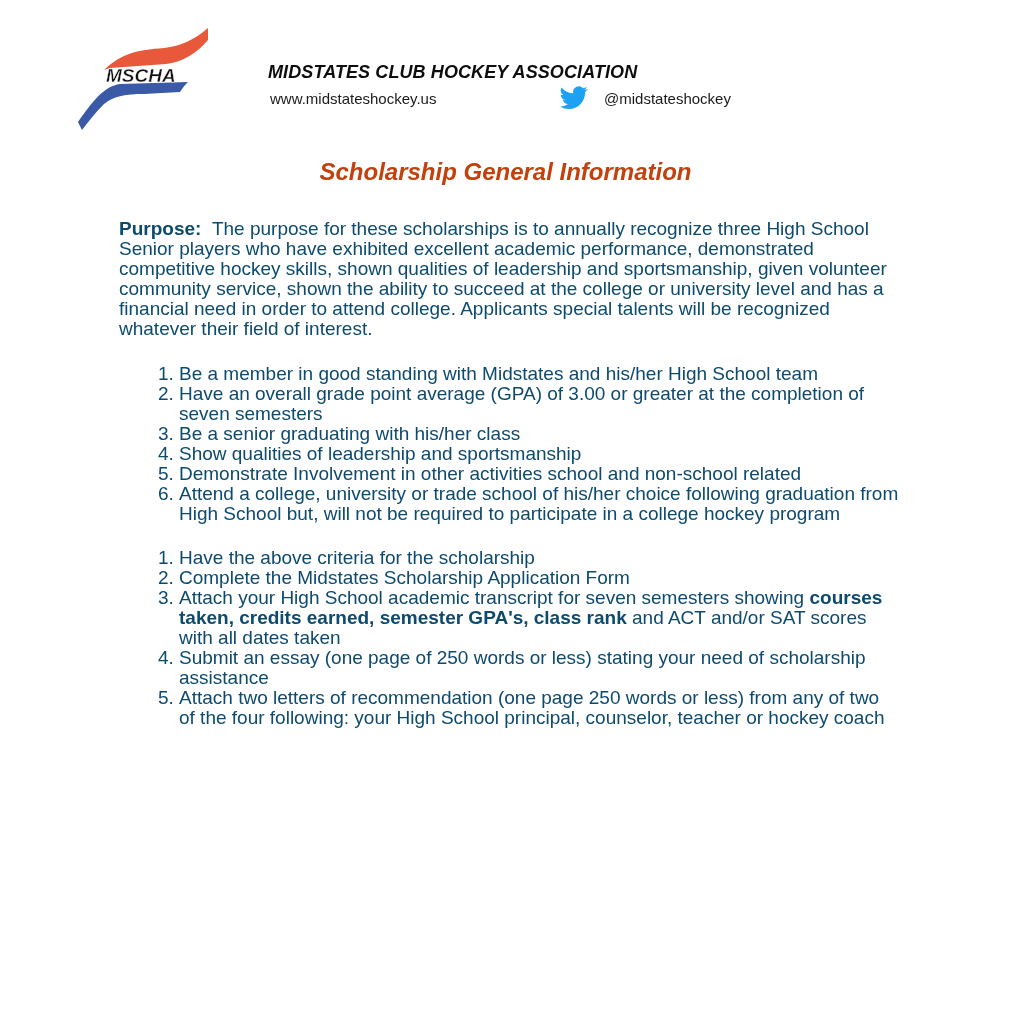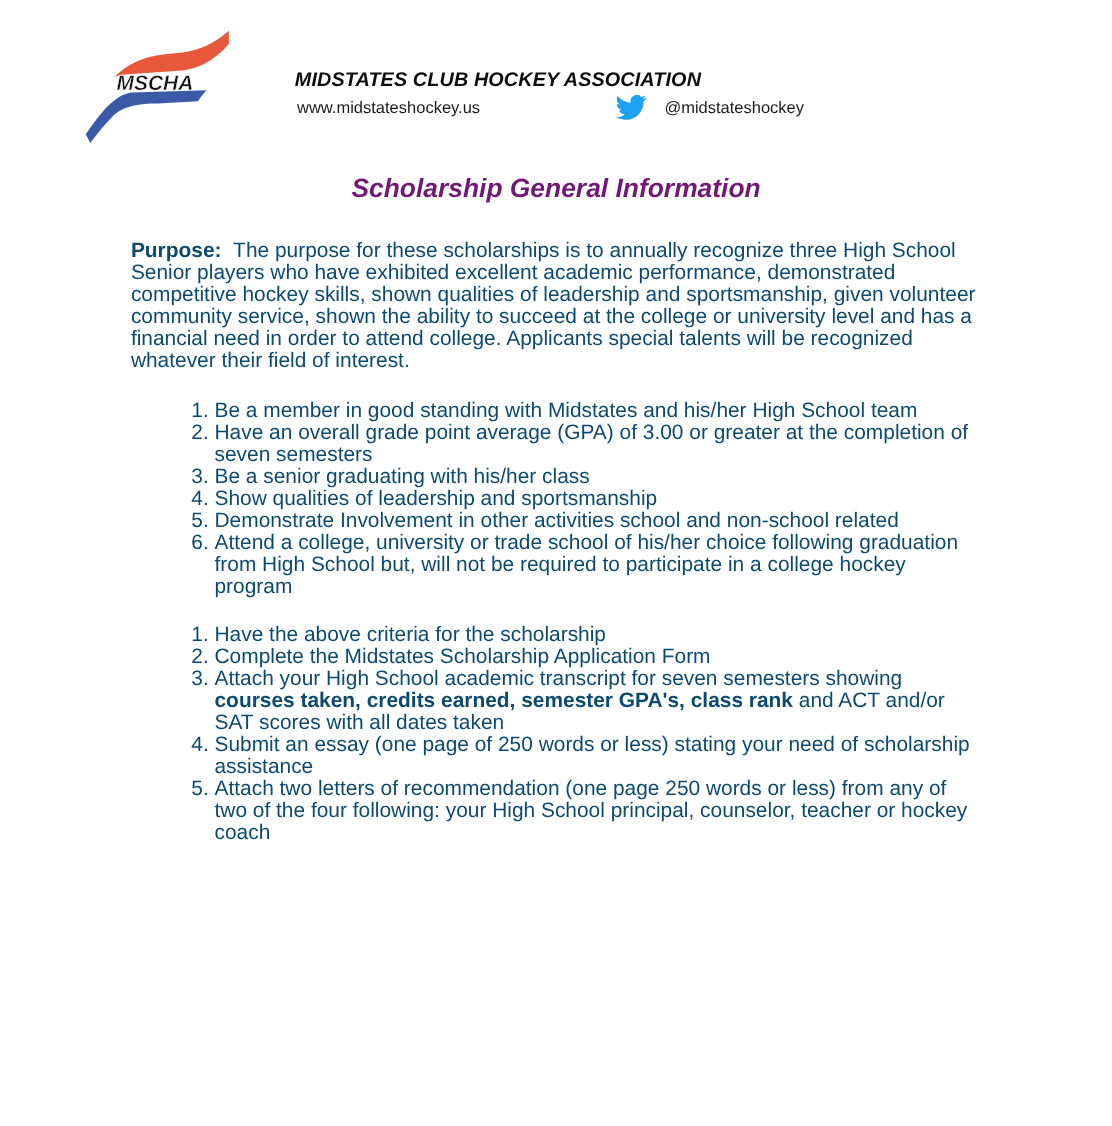--- a/index.html
+++ b/index.html
@@ -59,37 +59,37 @@
     }
     .doc-title {
       position: absolute;
       left: 0;
       width: 1011px;
       top: 158px;
       text-align: center;
       font-size: 24px;
       font-weight: bold;
       font-style: italic;
-      color: #701a75;
+      color: #c2410c;
     }
     .content {
       position: absolute;
       left: 119px;
       top: 219px;
       width: 780px;
       font-size: 19px;
       line-height: 20px;
       color: #0c4a6e;
     }
     .section { margin: 0; }
     .section + .section { margin-top: 24.6px; }
     .section p { margin: 0; }
     .label { font-weight: bold; }
     ol {
-      margin: 16px;
+      margin: 0;
       padding-left: 60px;
     }
     ol li {
       padding-left: 0;
     }
     ol li::marker {
       font-family: "Liberation Sans", sans-serif;
     }
     b { font-weight: bold; }
   </style>

